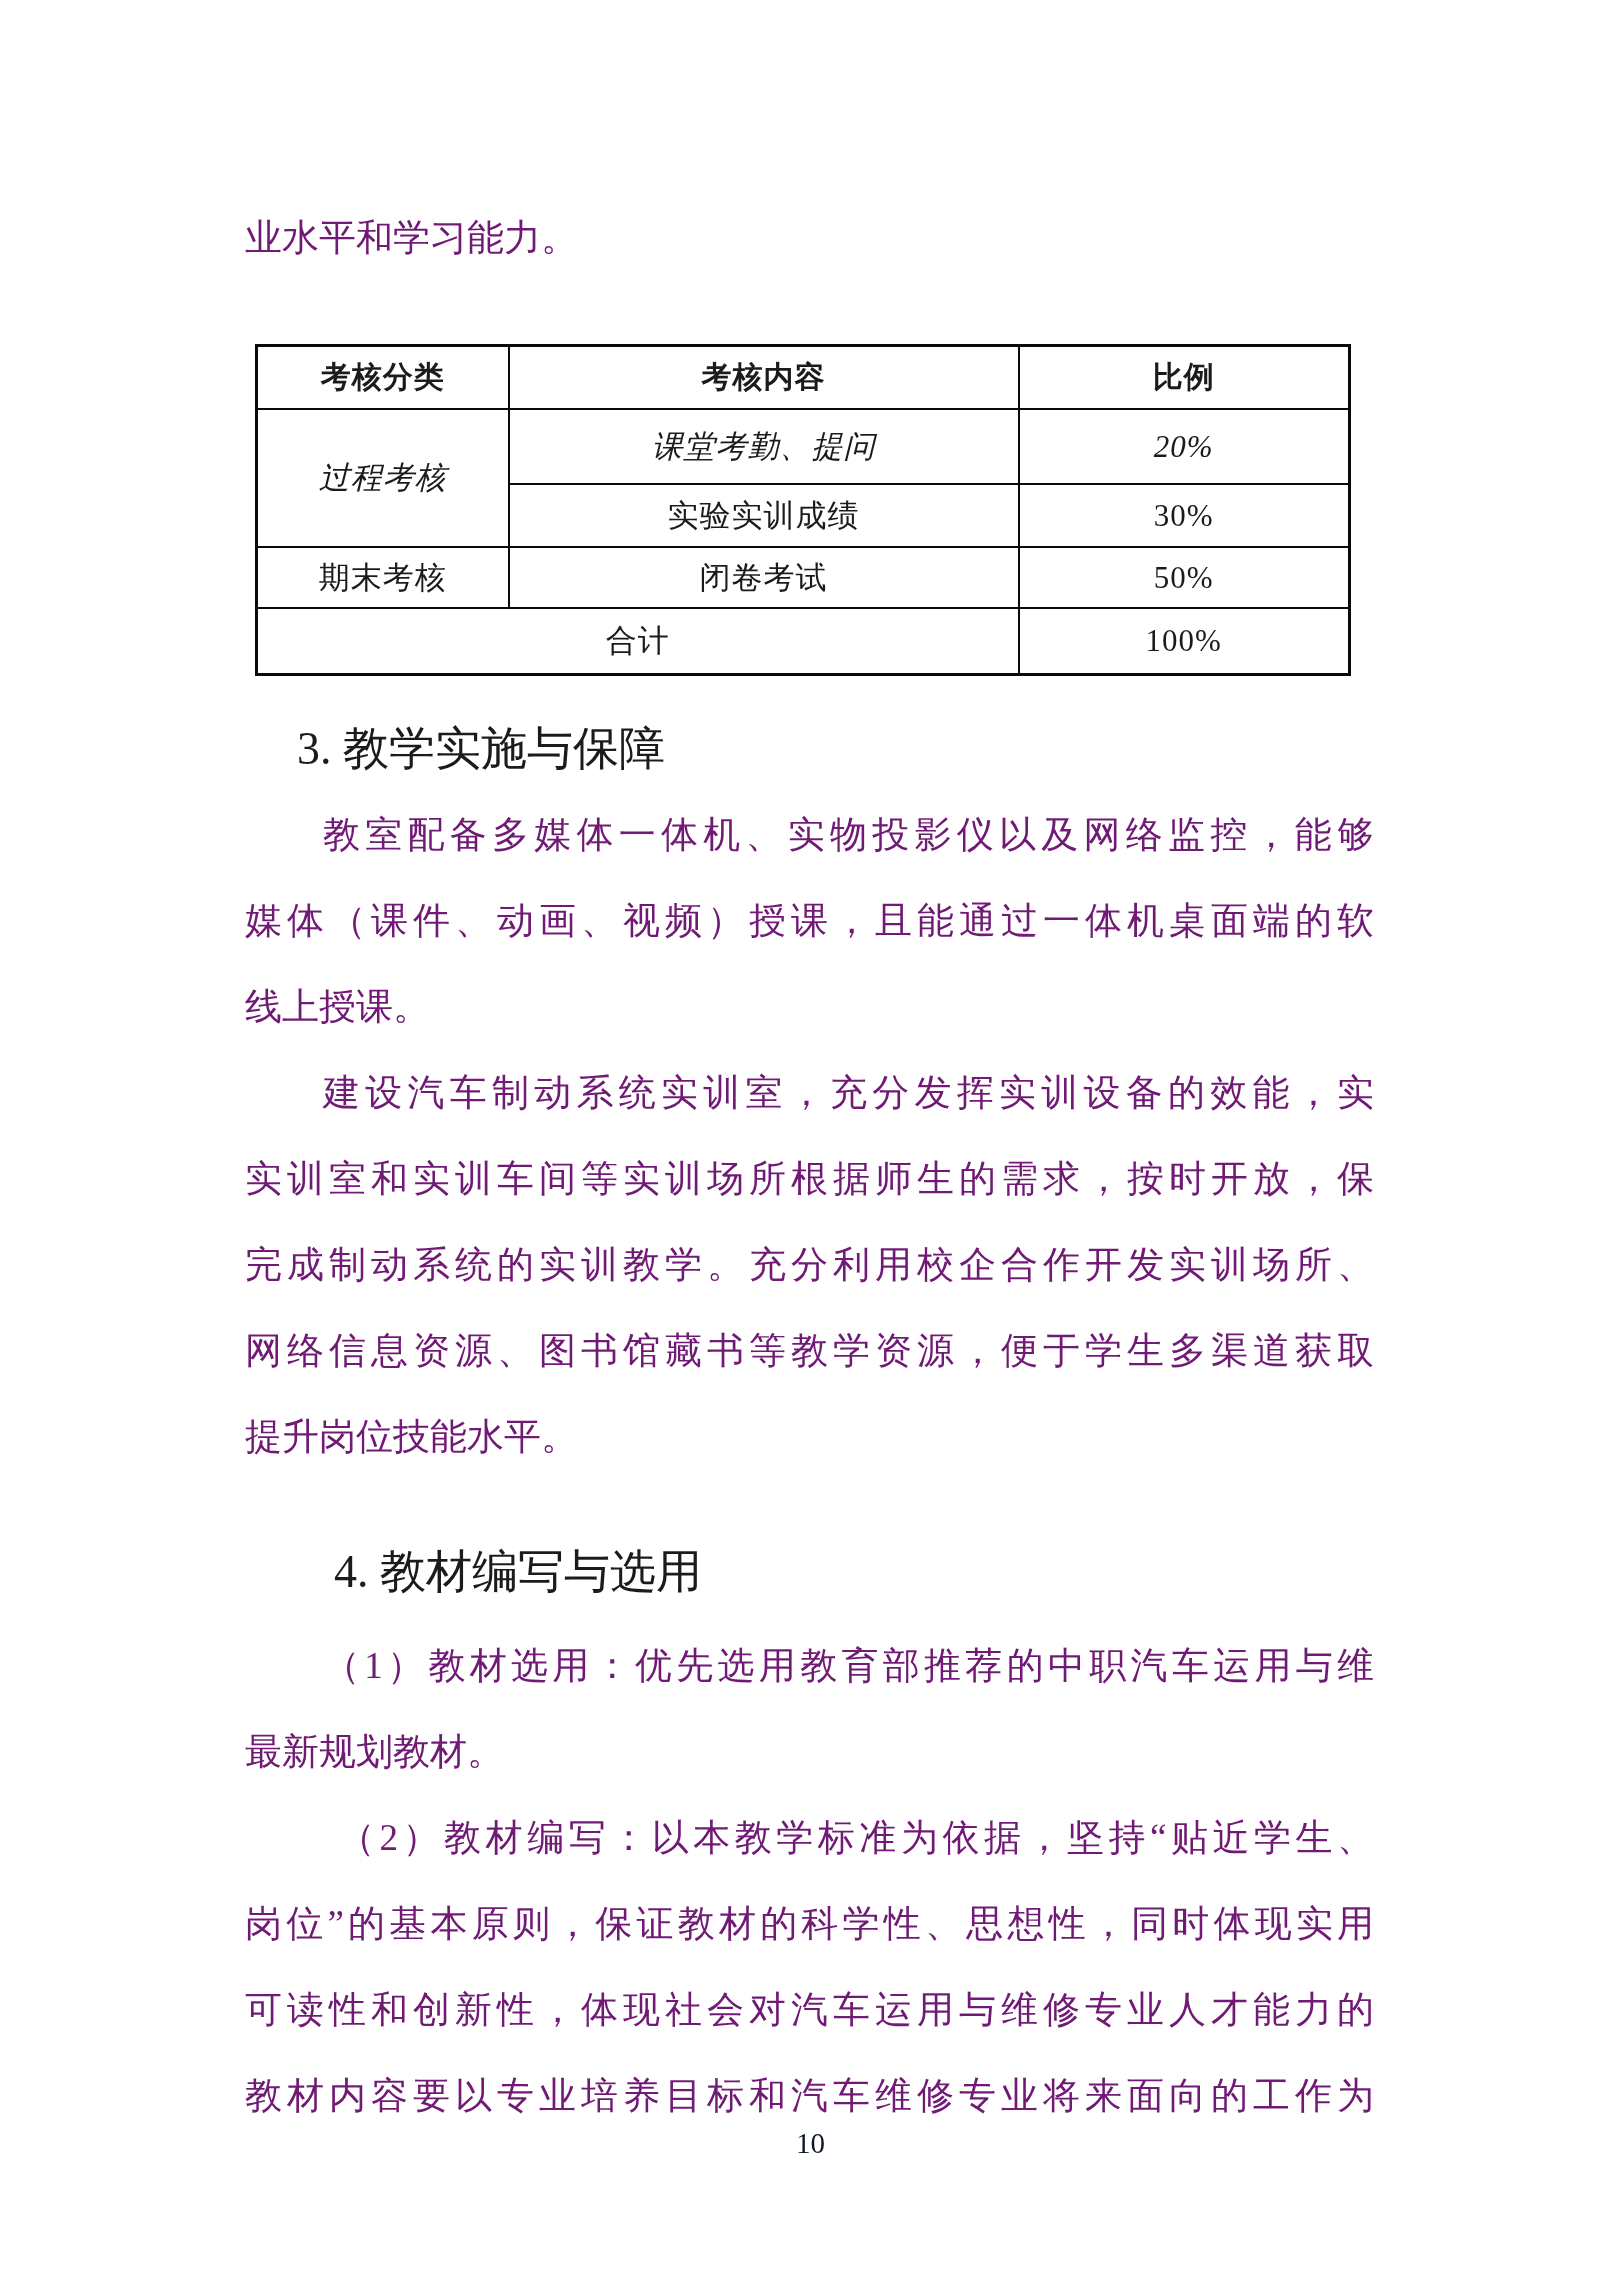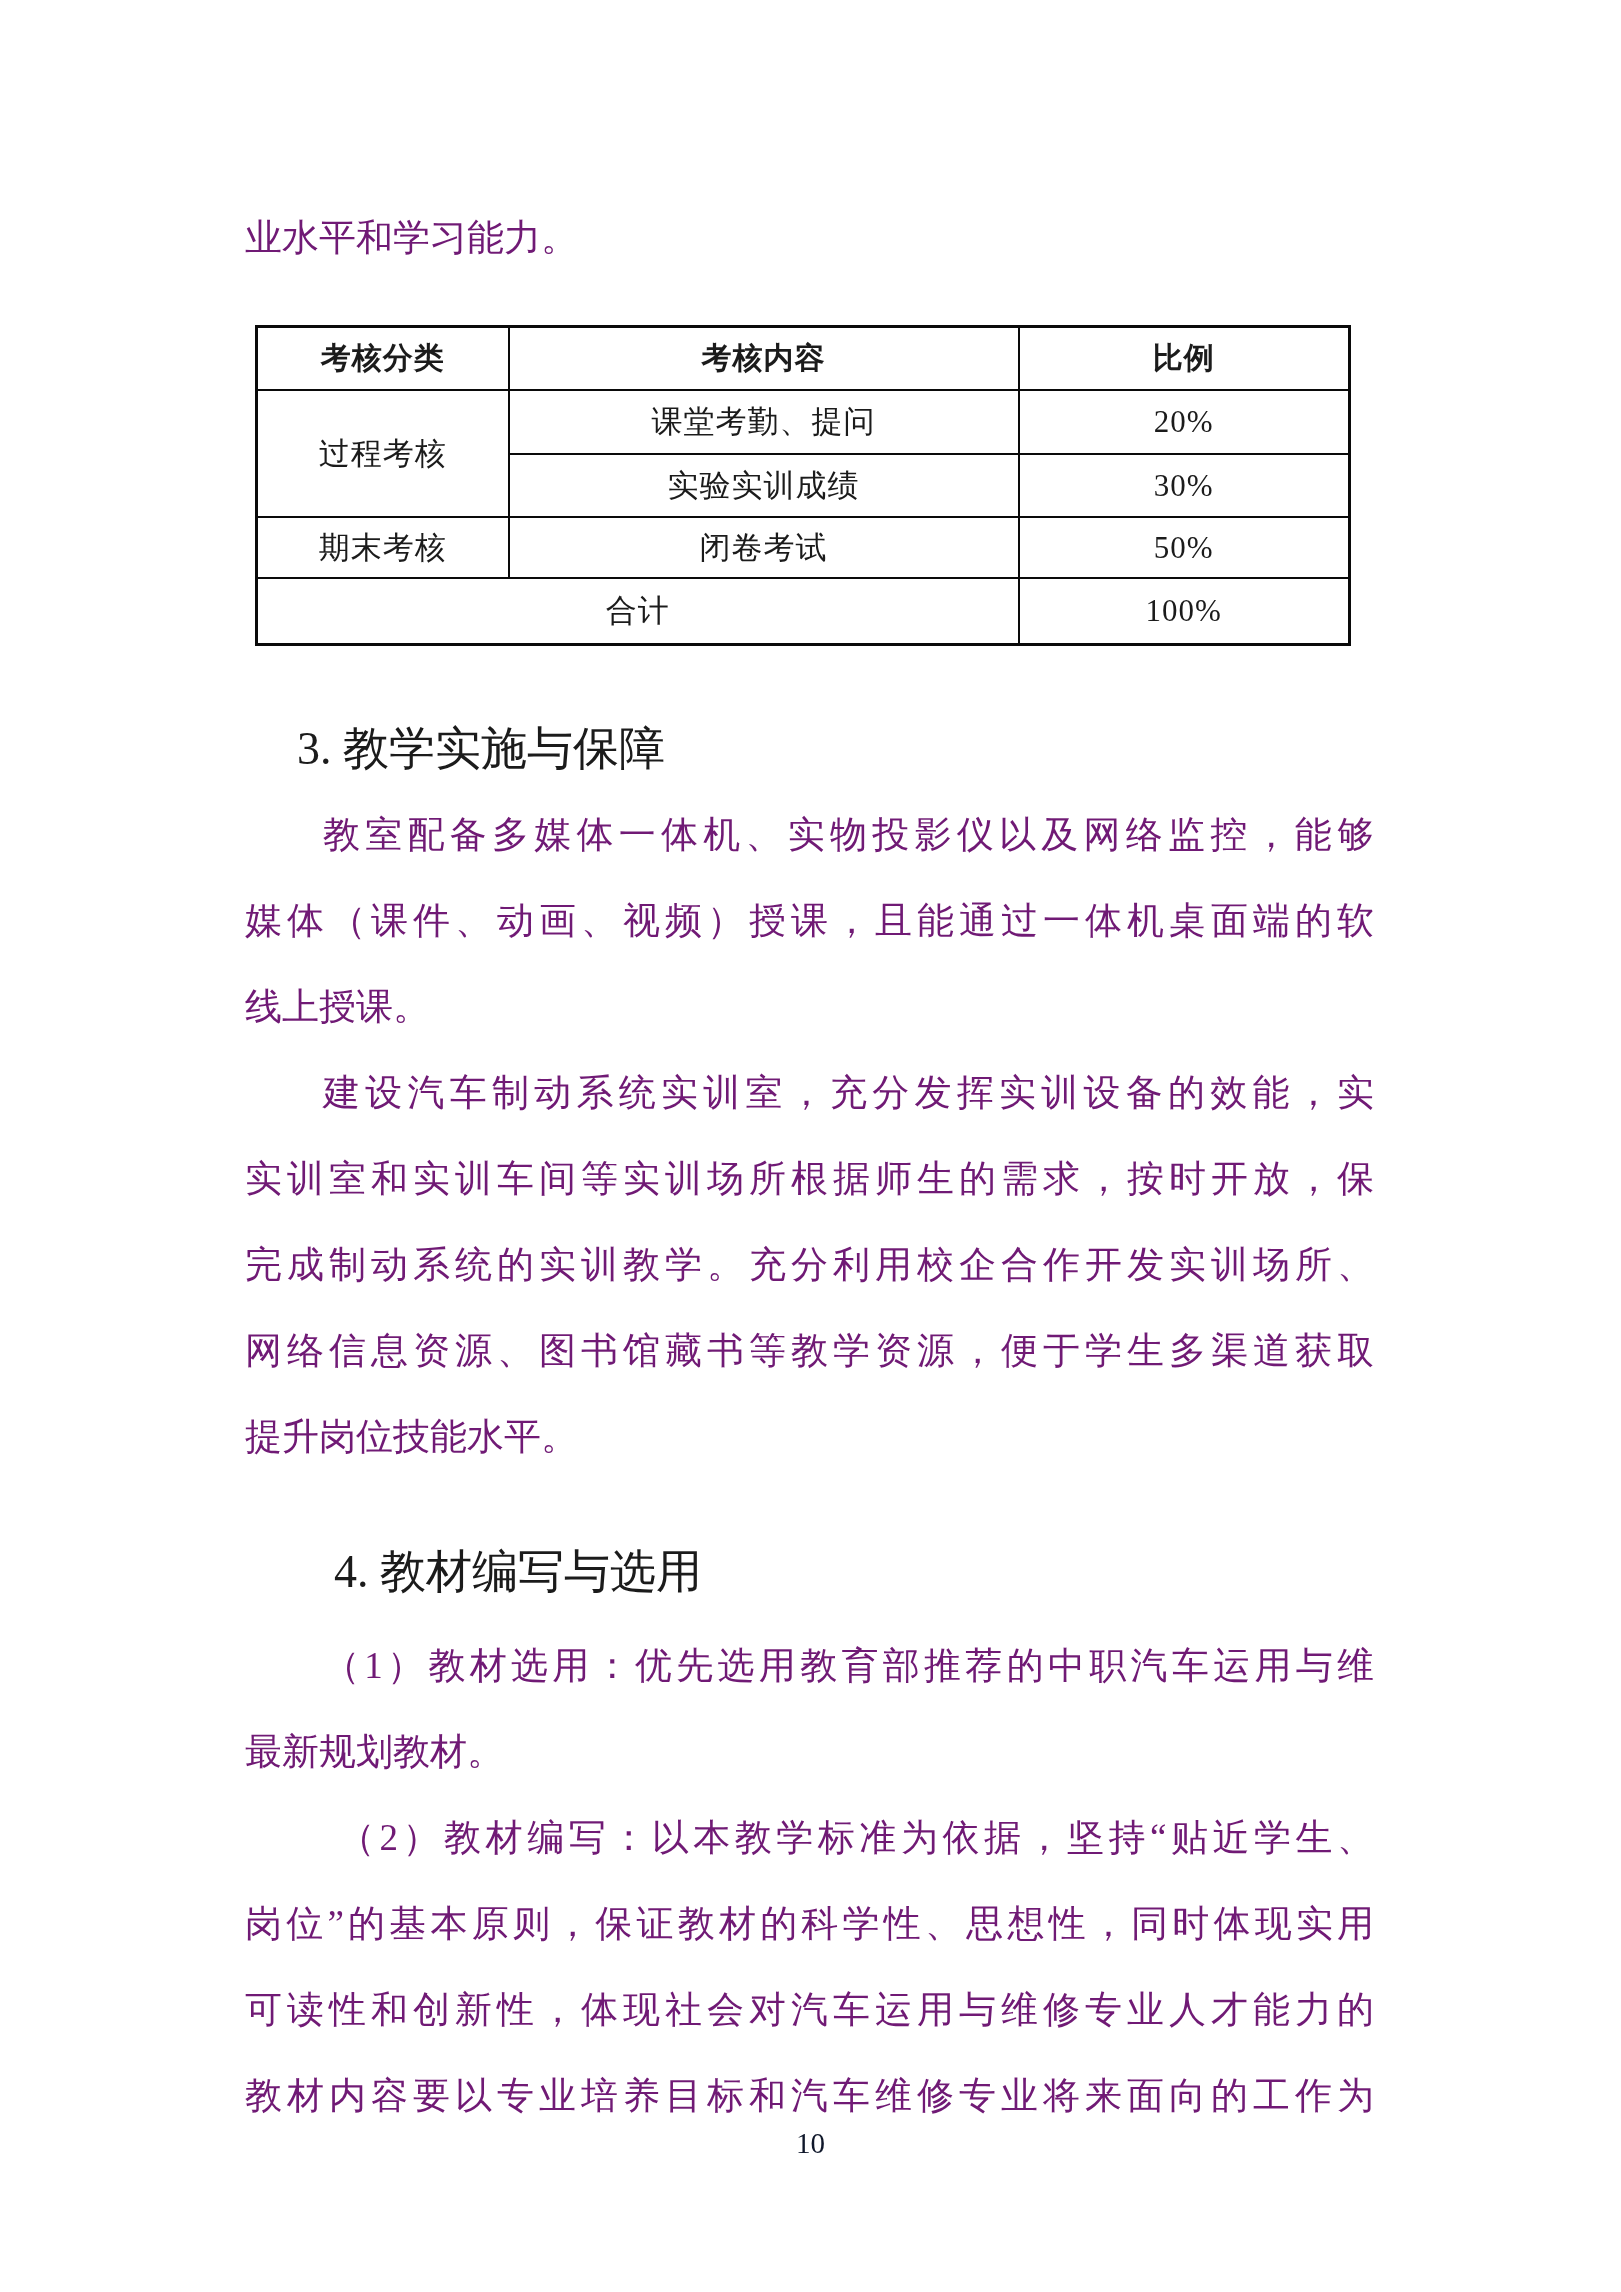--- a/index.html
+++ b/index.html
@@ -47,21 +47,21 @@
     height: 86px;
     white-space: nowrap;
   }
   .h3 { top: 706px;  padding-left: 44px; }
   .h4 { top: 1529px; padding-left: 81px; }
   .intro { position: absolute; top: 195px; left: 245px; width: 1133px; }
   
   .assess-table {
     position: absolute;
     left: 255px;
-    top: 325px;
+    top: 344px;
     width: 1093px;
     border-collapse: collapse;
     table-layout: fixed;
     padding-left: 32px;
   }
   .assess-table col.c1 { width: 252px; }
   .assess-table col.c2 { width: 510px; }
   .assess-table col.c3 { width: 331px; }
   .assess-table th, .assess-table td {
     border-left: 2px solid #0a0a0a;
@@ -78,21 +78,21 @@
     font-weight: bold;
     font-size: 30px;
     height: 61px;
     letter-spacing: 1px;
   }
   .assess-table td {
     font-size: 31px;
     letter-spacing: 1px;
   }
   .row-h1 { height: 63px; }
-  .row-h2 { height: 64px; }
+  .row-h2 { height: 75px; font-style: italic; }
   .row-h3 { height: 63px; }
   .row-h4 { height: 61px; }
   .row-h5 { height: 66px; }
   .num {
     font-family: "Liberation Serif", "DejaVu Serif", serif;
     font-size: 30px;
     letter-spacing: 1px;
     margin-top: 12px;
   }
   

